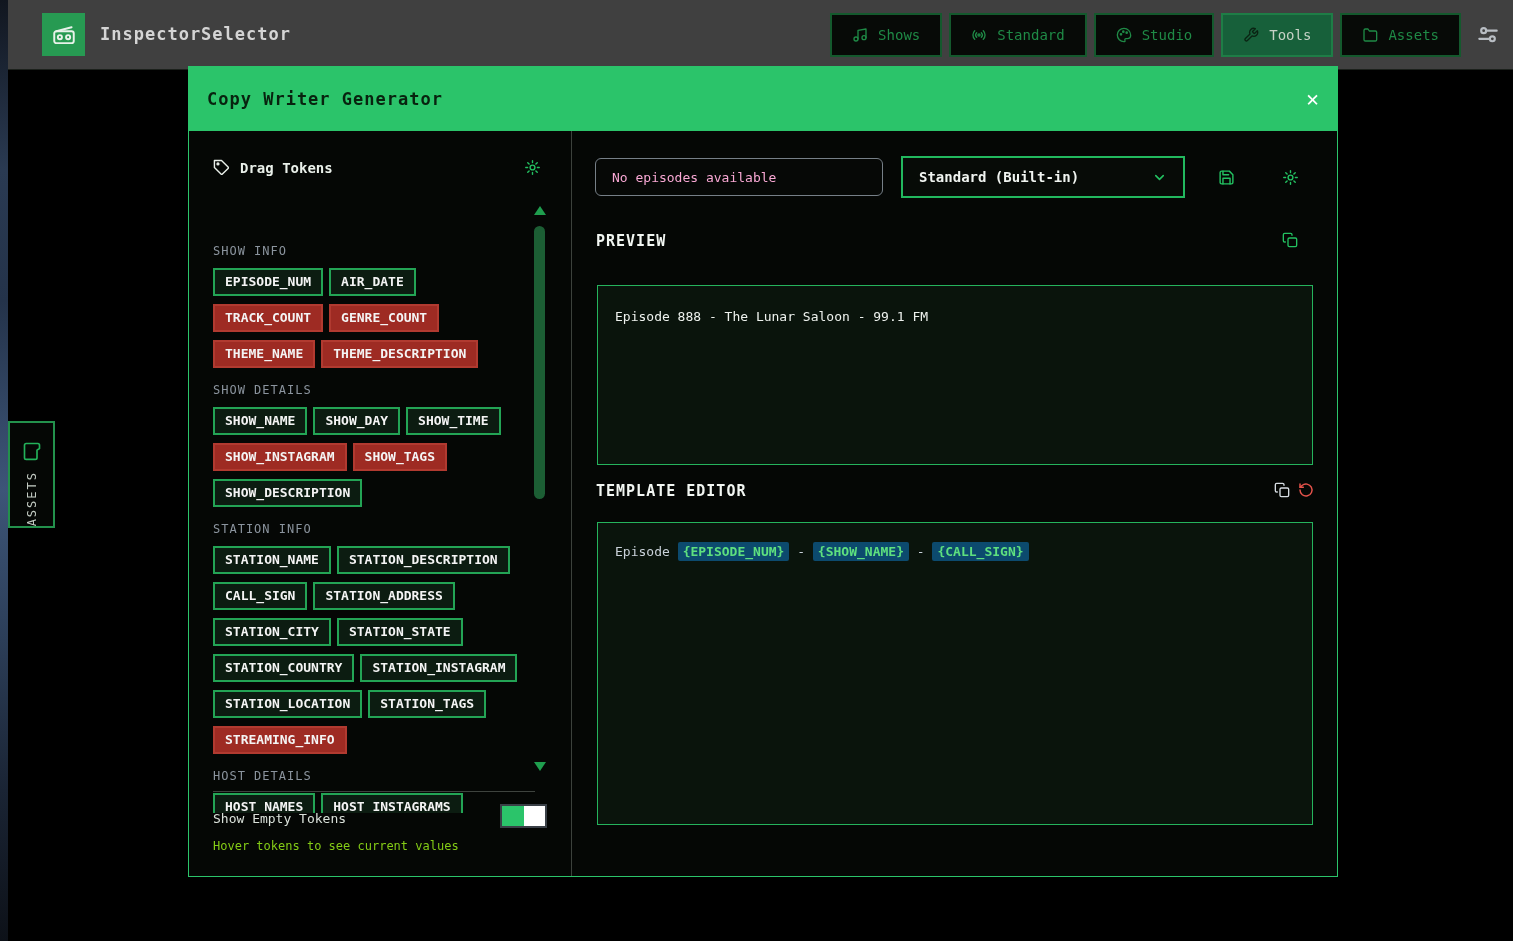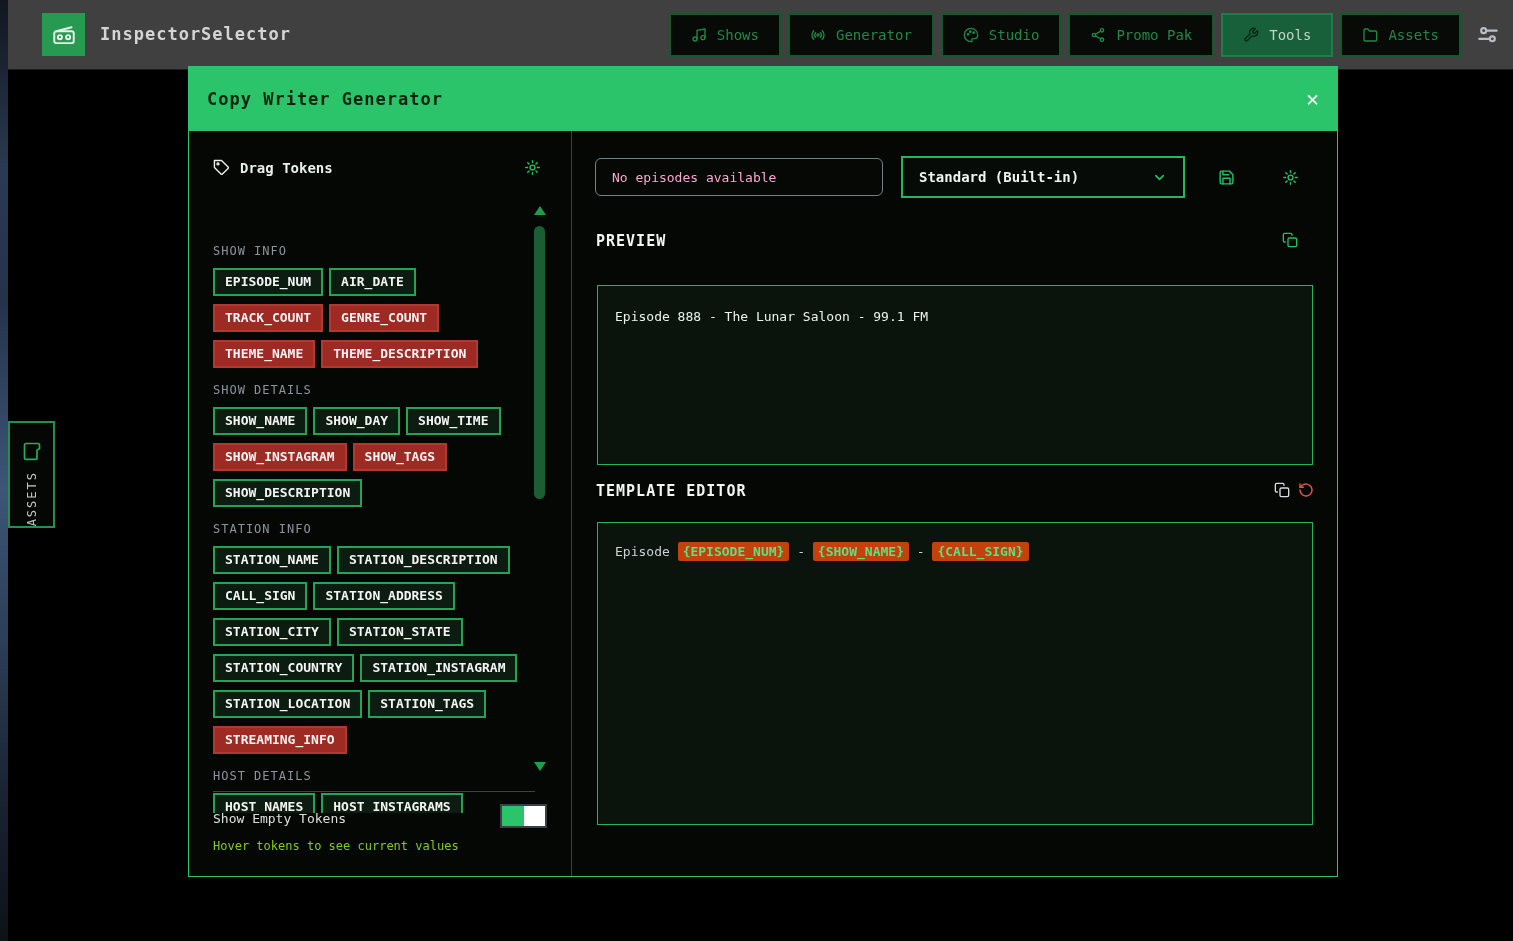--- a/index.html
+++ b/index.html
@@ -91,21 +91,21 @@
   .preview-box { position:absolute; left:25px; top:137px; width:716px; height:180px;
     background:#0a140c; border:1px solid #25b35c; color:#eef2ee; font-size:13px;
     padding:23px 17px; white-space:pre-wrap;margin-top:17px; }
 
   .editor-title { left:24px; top:351px; }
   .editor-copy { left:702px; top:351px; }
   .editor-reset { left:726px; top:351px; }
   .editor-box { position:absolute; left:25px; top:391px; width:716px; height:303px;
     background:#0a140c; border:1px solid #25b35c; color:#c9d1d9; font-size:13px;
     padding:17px; line-height:24px; cursor:text; }
-  .tok { background:#c2410c; color:#5ee07f; font-weight:bold; padding:2px 5px; border-radius:2px; }
+  .tok { background:#0c4a6e; color:#5ee07f; font-weight:bold; padding:2px 5px; border-radius:2px; }
   .tok-sep { color:#c9d1d9; }
 
   svg { display:block; }
 </style>
 </head>
 <body>
 
 <div class="bg-strip"></div>
 
 <div class="navbar">
@@ -135,43 +135,32 @@
     <button class="nav-btn">
       <span>
         <svg width="16" height="16" viewBox="0 0 24 24" fill="none" stroke-width="2" stroke-linecap="round">
           <circle cx="12" cy="12" r="1.6"></circle>
           <path d="M8.5 8.5a5 5 0 0 0 0 7"></path>
             <path d="M15.5 8.5a5 5 0 0 1 0 7"></path>
           <path d="M5.6 5.6a9 9 0 0 0 0 12.8"></path>
             <path d="M18.4 5.6a9 9 0 0 1 0 12.8"></path>
         </svg>
         </span>
-      <span>Generator</span>
+      <span>Standard</span>
     </button>
     <button class="nav-btn">
       <span>
         <svg width="16" height="16" viewBox="0 0 24 24" fill="none" stroke-width="2" stroke-linecap="round" stroke-linejoin="round">
           <path d="M12 2a10 10 0 1 0 0 20c1.4 0 2-.9 1.4-2.1-.5-1.1.2-2.4 1.5-2.4H17a5 5 0 0 0 5-5c0-5.8-4.5-10.5-10-10.5z"></path>
           <circle cx="7.5" cy="11" r="1" fill="currentColor"></circle>
             <circle cx="11" cy="7" r="1" fill="currentColor"></circle>
             <circle cx="16" cy="8.5" r="1" fill="currentColor"></circle>
         </svg>
         </span>
       <span>Studio</span>
-    </button>
-    <button class="nav-btn">
-      <span>
-        <svg width="16" height="16" viewBox="0 0 24 24" fill="none" stroke-width="2" stroke-linecap="round">
-          <circle cx="18" cy="5" r="2.5"></circle>
-            <circle cx="6" cy="12" r="2.5"></circle>
-            <circle cx="18" cy="19" r="2.5"></circle>
-          <path d="M8.3 10.7l7.4-4.4M8.3 13.3l7.4 4.4"></path>
-        </svg>
-        </span>
-      <span>Promo Pak</span>
     </button>
     <button class="nav-btn active">
       <span>
         <svg width="16" height="16" viewBox="0 0 24 24" fill="none" stroke-width="2" stroke-linecap="round" stroke-linejoin="round">
           <path d="M14.7 6.3a1 1 0 0 0 0 1.4l1.6 1.6a1 1 0 0 0 1.4 0l3.77-3.77a6 6 0 0 1-7.94 7.94l-6.91 6.91a2.12 2.12 0 0 1-3-3l6.91-6.91a6 6 0 0 1 7.94-7.94l-3.76 3.76z"></path>
         </svg>
         </span>
       <span>Tools</span>
     </button>
     <button class="nav-btn">

